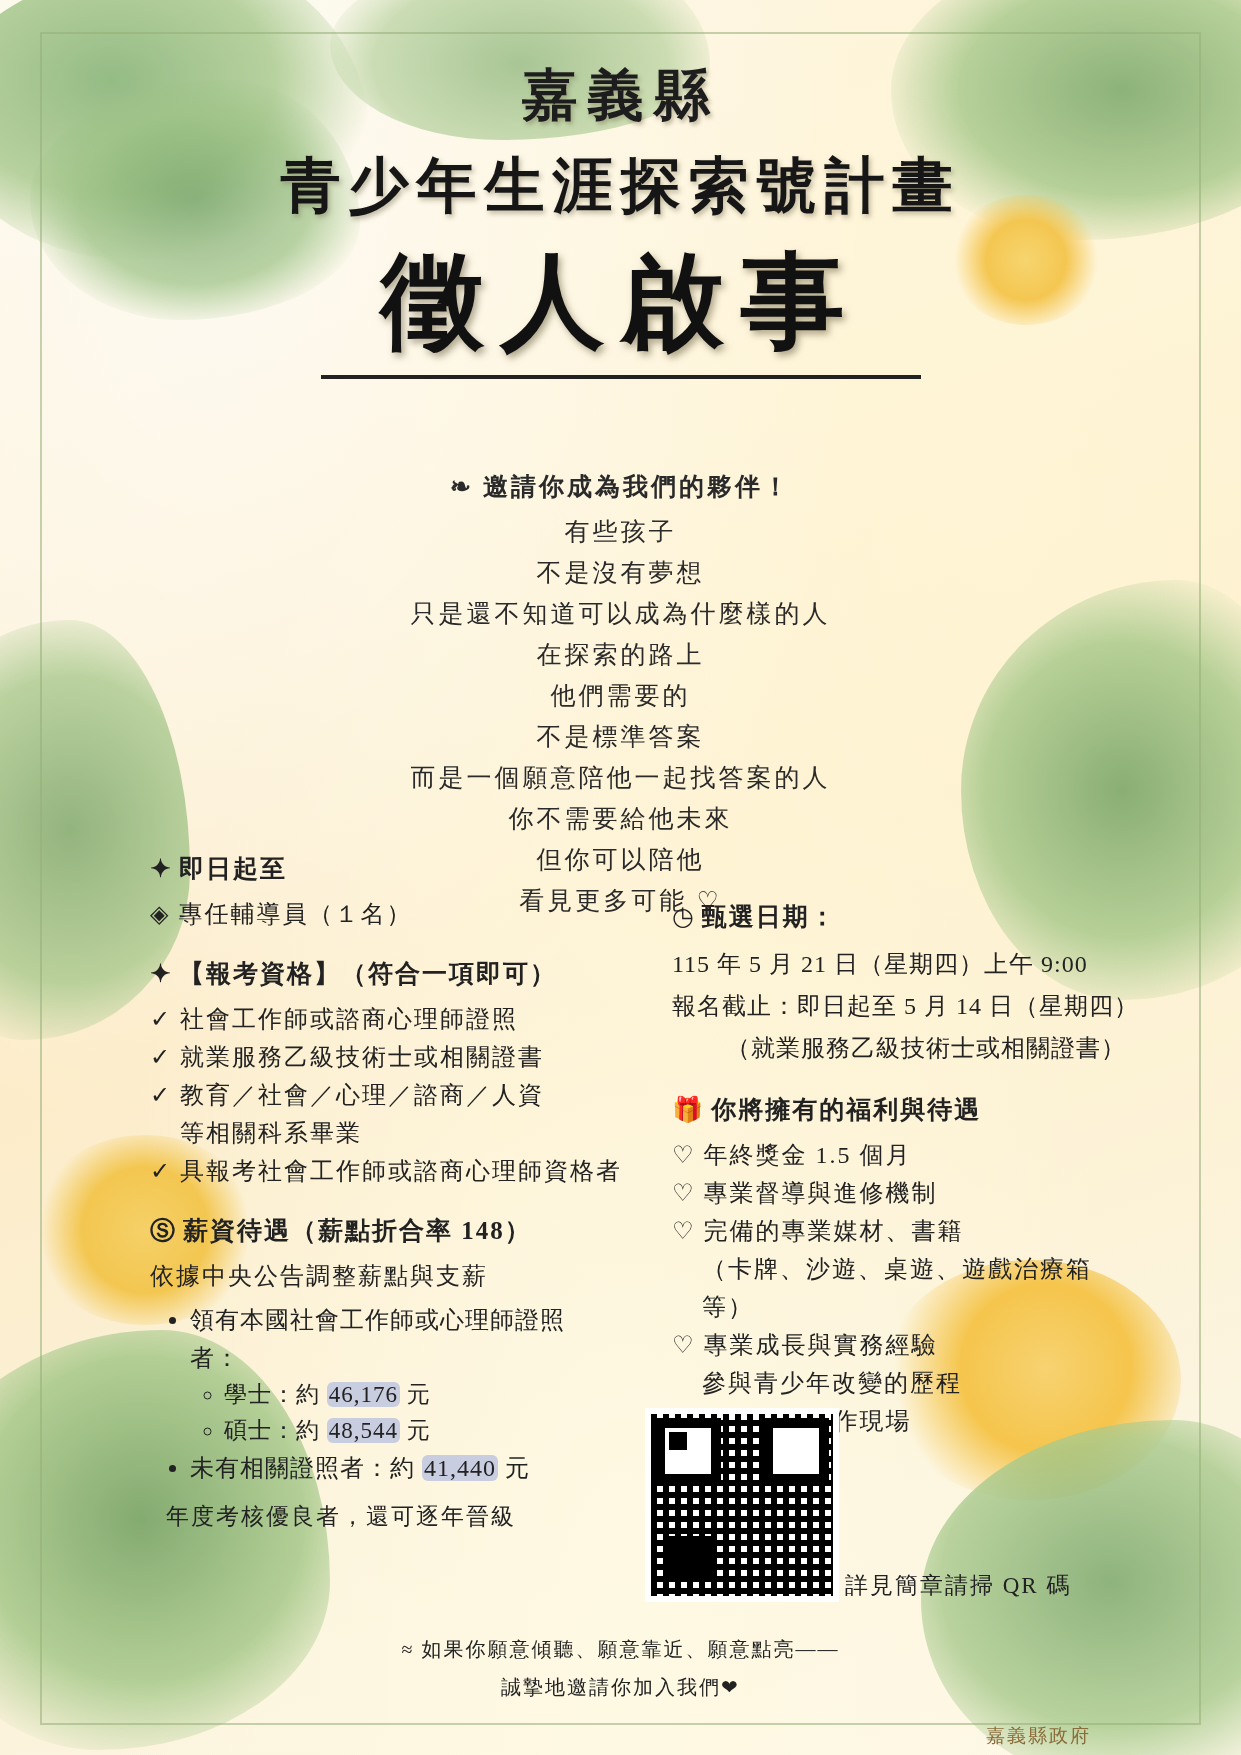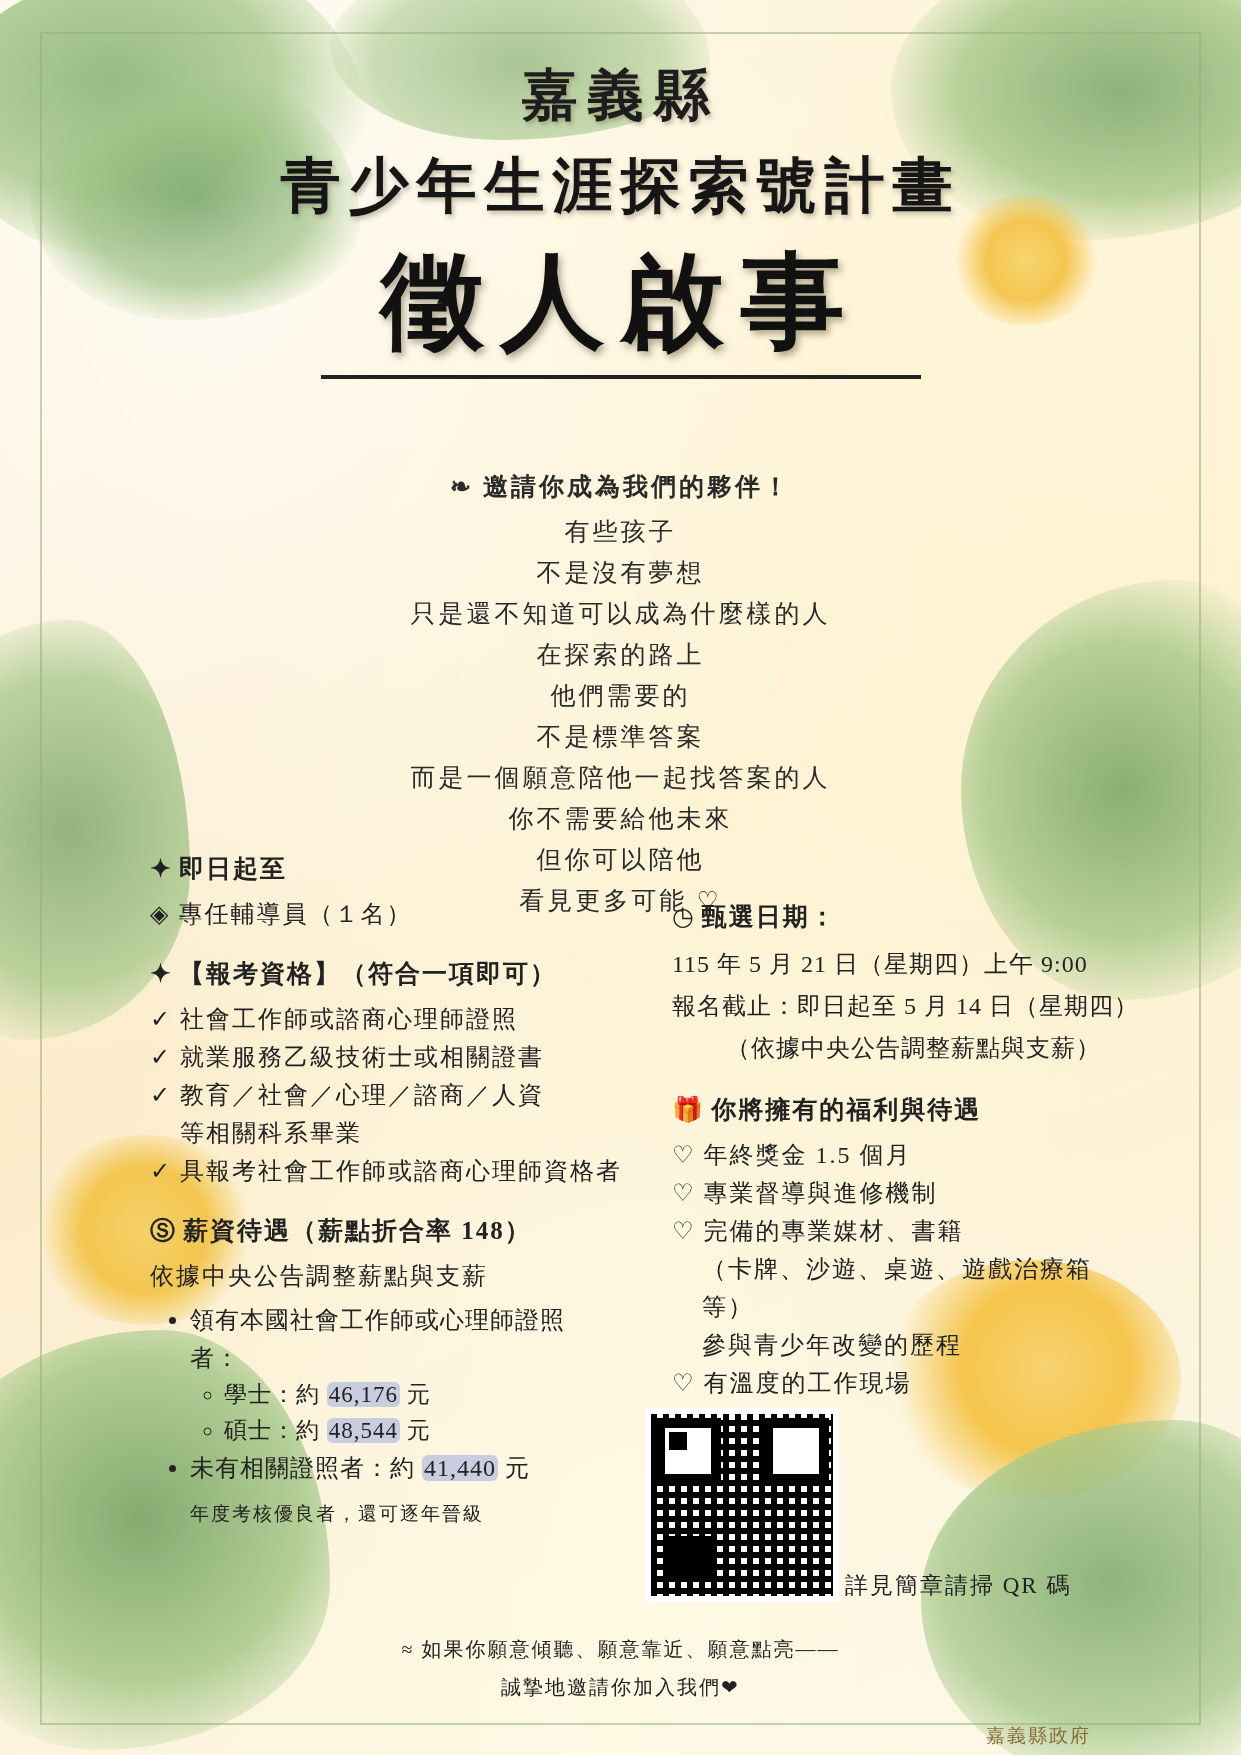--- a/index.html
+++ b/index.html
@@ -42,21 +42,21 @@
   .sec-title .mk{margin-right:6px;}
   .row{font-size:24px;letter-spacing:2px;line-height:38px;}
   .indent{margin-left:30px;}
   .chk{margin-right:8px;}
   .gap{height:24px;}
   .hl{background:#c9cde0;padding:0 2px;border-radius:6px;}
   ul.bul{margin:6px 0 0 0;padding-left:40px;}
   ul.bul li{font-size:24px;line-height:38px;letter-spacing:1px;}
   ul.sub{list-style:circle;margin:0;padding-left:34px;}
   ul.sub li{font-size:23px;line-height:36px;}
-  .note{font-size:19px;letter-spacing:2px;margin-top:14px;margin-left:40px;}
+  .note{font-size:23px;letter-spacing:2px;margin-top:14px;margin-left:16px;}
   .dateline{font-size:24px;letter-spacing:1px;line-height:42px;}
   .dateline.ind{margin-left:54px;}
   
   .qrbox{position:absolute;left:645px;top:1408px;width:182px;height:182px;background:#fff;padding:6px;}
   .qr{width:100%;height:100%;
     background-image:
       repeating-linear-gradient(90deg,#000 0 6px,transparent 6px 12px),
       repeating-linear-gradient(0deg,#000 0 6px,transparent 6px 12px);
     background-size:12px 12px,12px 12px;
     background-color:#fff;
@@ -160,31 +160,32 @@
 
   <div class="note">年度考核優良者，還可逐年晉級</div>
 </div>
 
 <div class="colR">
   <div class="sec-title">
     <span class="mk">◷</span><span>甄選日期：</span>
   </div>
   <div class="dateline">115 年 5 月 21 日（星期四）上午 9:00</div>
   <div class="dateline">報名截止：即日起至 5 月 14 日（星期四）</div>
-  <div class="dateline ind">（依據中央公告調整薪點與支薪）</div>
+  <div class="dateline ind">（就業服務乙級技術士或相關證書）</div>
 
   <div class="gap"></div>
 
   <div class="sec-title">
     <span class="mk">🎁</span><span>你將擁有的福利與待遇</span>
   </div>
   <div class="row"><span class="chk">♡</span><span>年終獎金 1.5 個月</span></div>
   <div class="row"><span class="chk">♡</span><span>專業督導與進修機制</span></div>
   <div class="row"><span class="chk">♡</span><span>完備的專業媒材、書籍</span></div>
   <div class="row indent">（卡牌、沙遊、桌遊、遊戲治療箱等）</div>
+  <div class="row"><span class="chk">♡</span><span>專業成長與實務經驗</span></div>
   <div class="row indent">參與青少年改變的歷程</div>
   <div class="row"><span class="chk">♡</span><span>有溫度的工作現場</span></div>
 </div>
 
 <div class="qrbox">
   <div class="qr">
       <span class="qrin"></span>
     </div>
 </div>
 <div class="qrcap">詳見簡章請掃 QR 碼</div>

